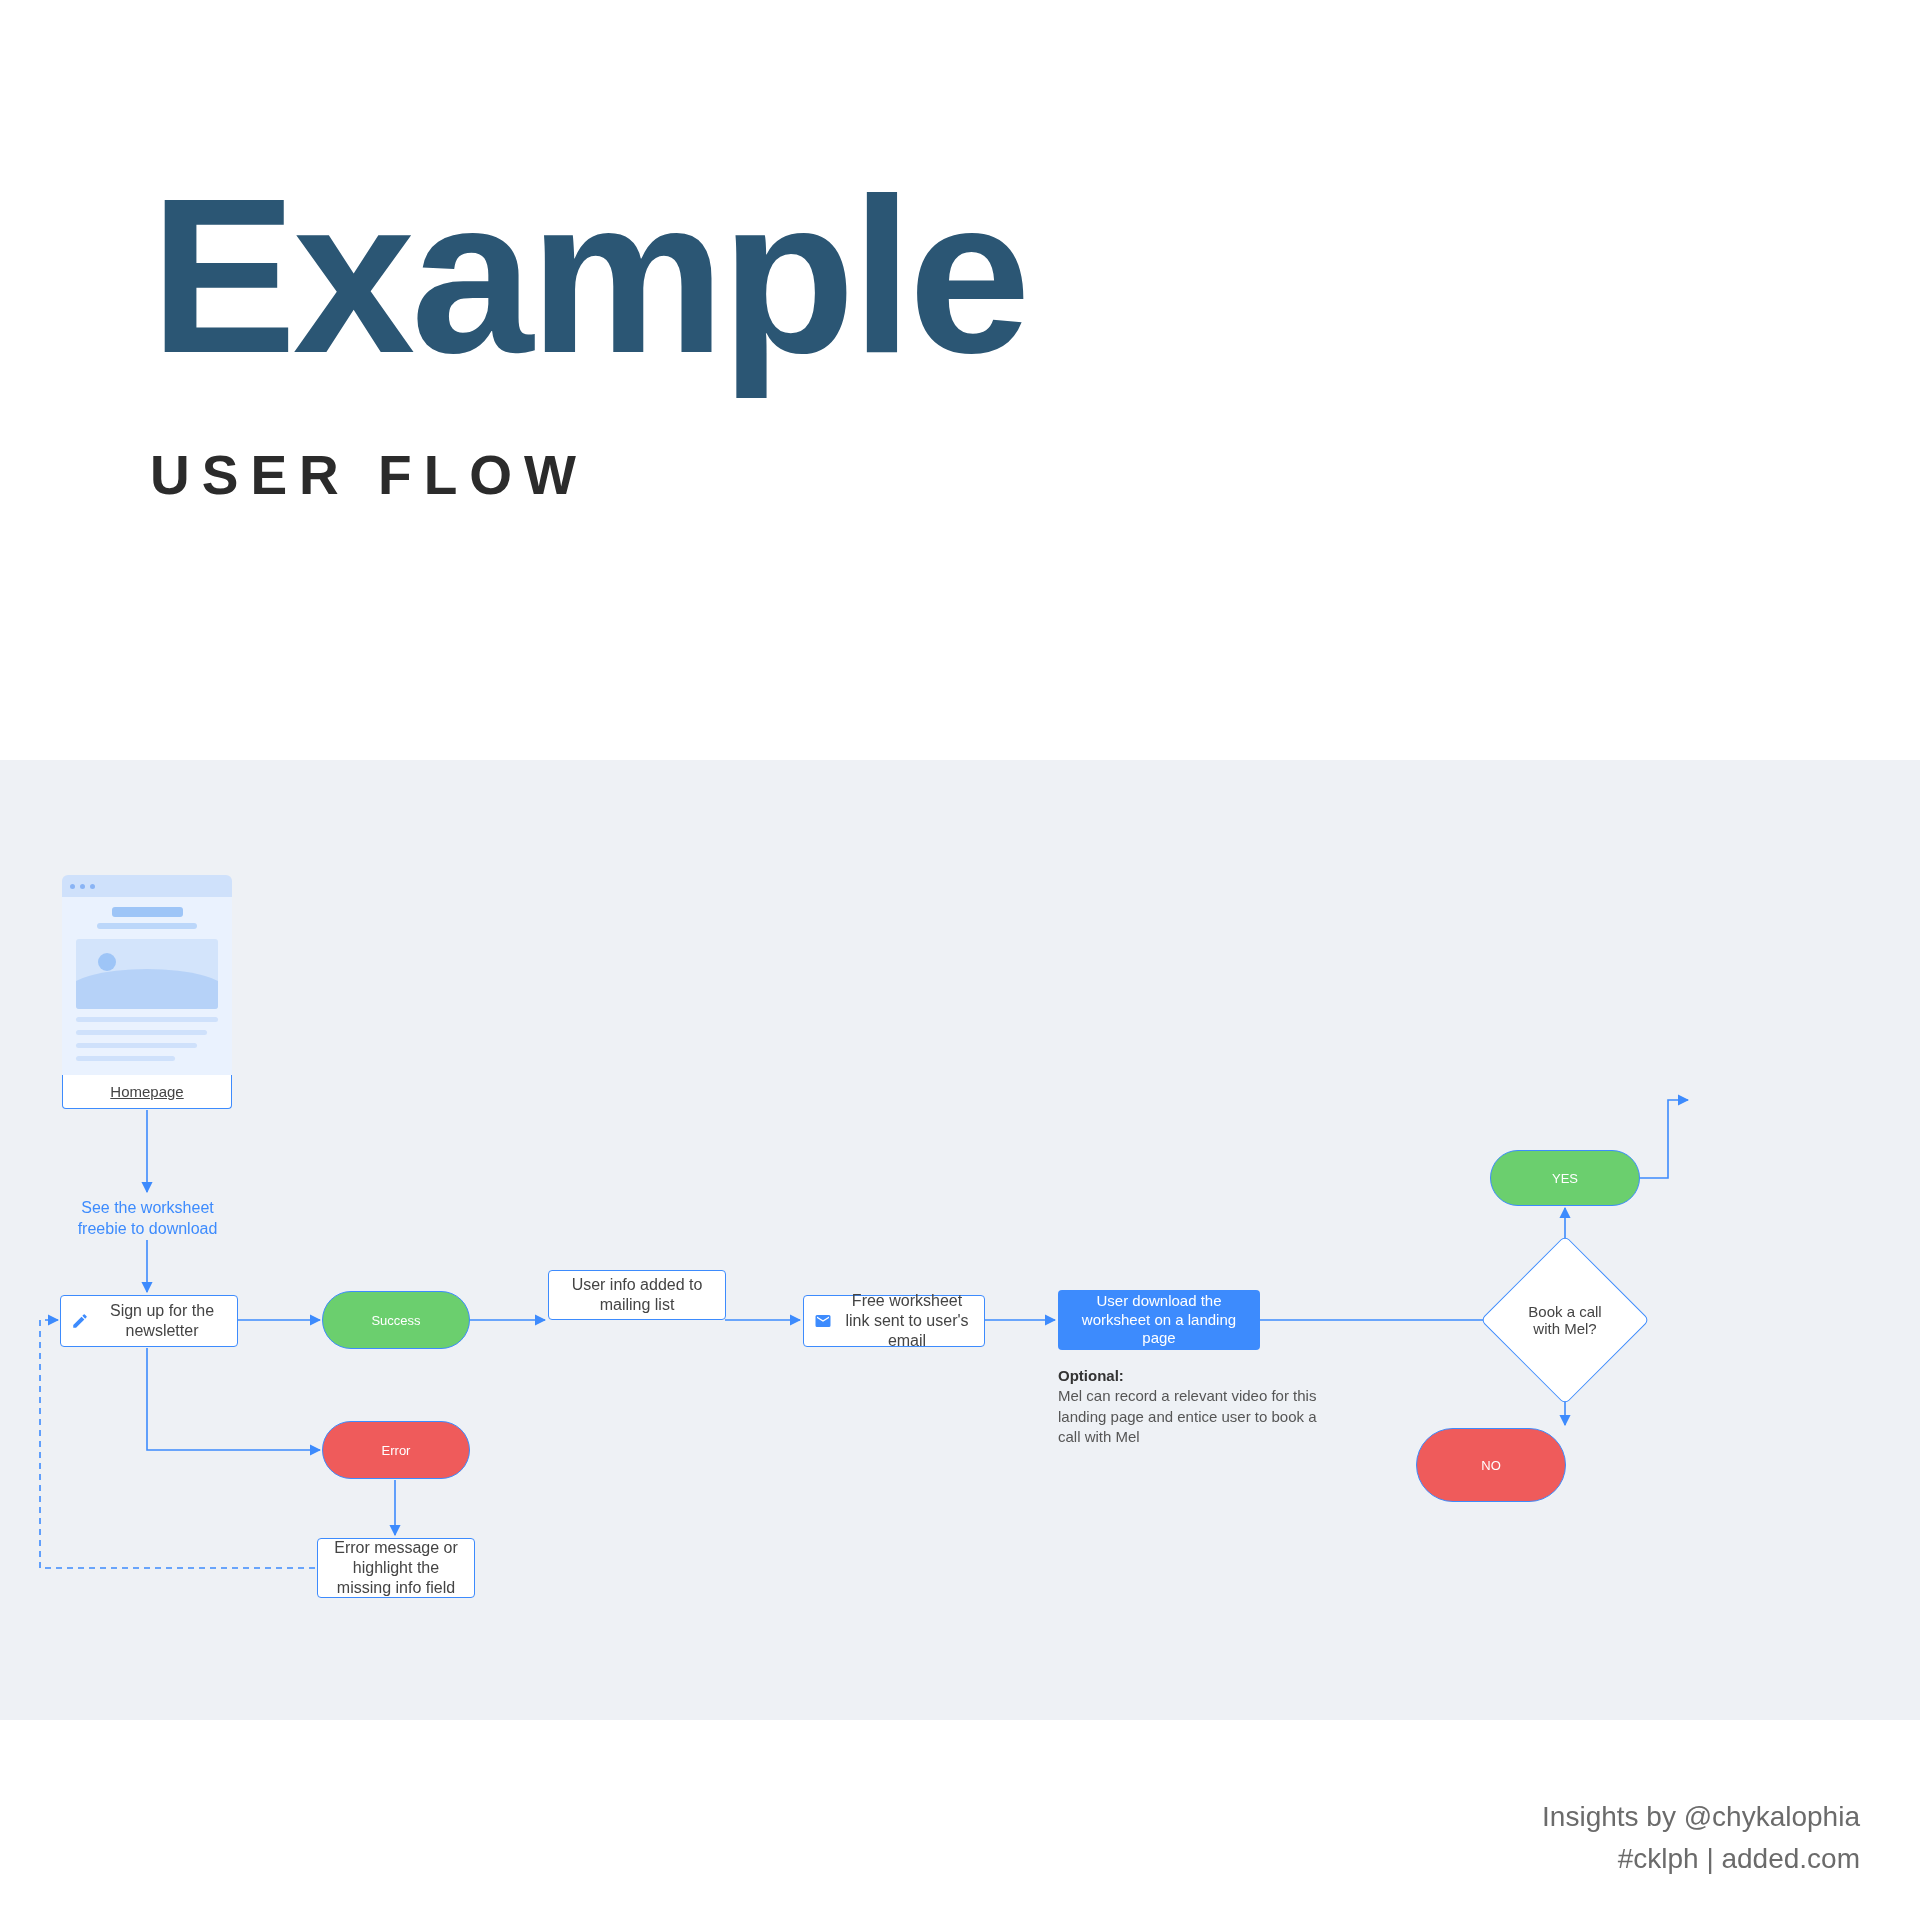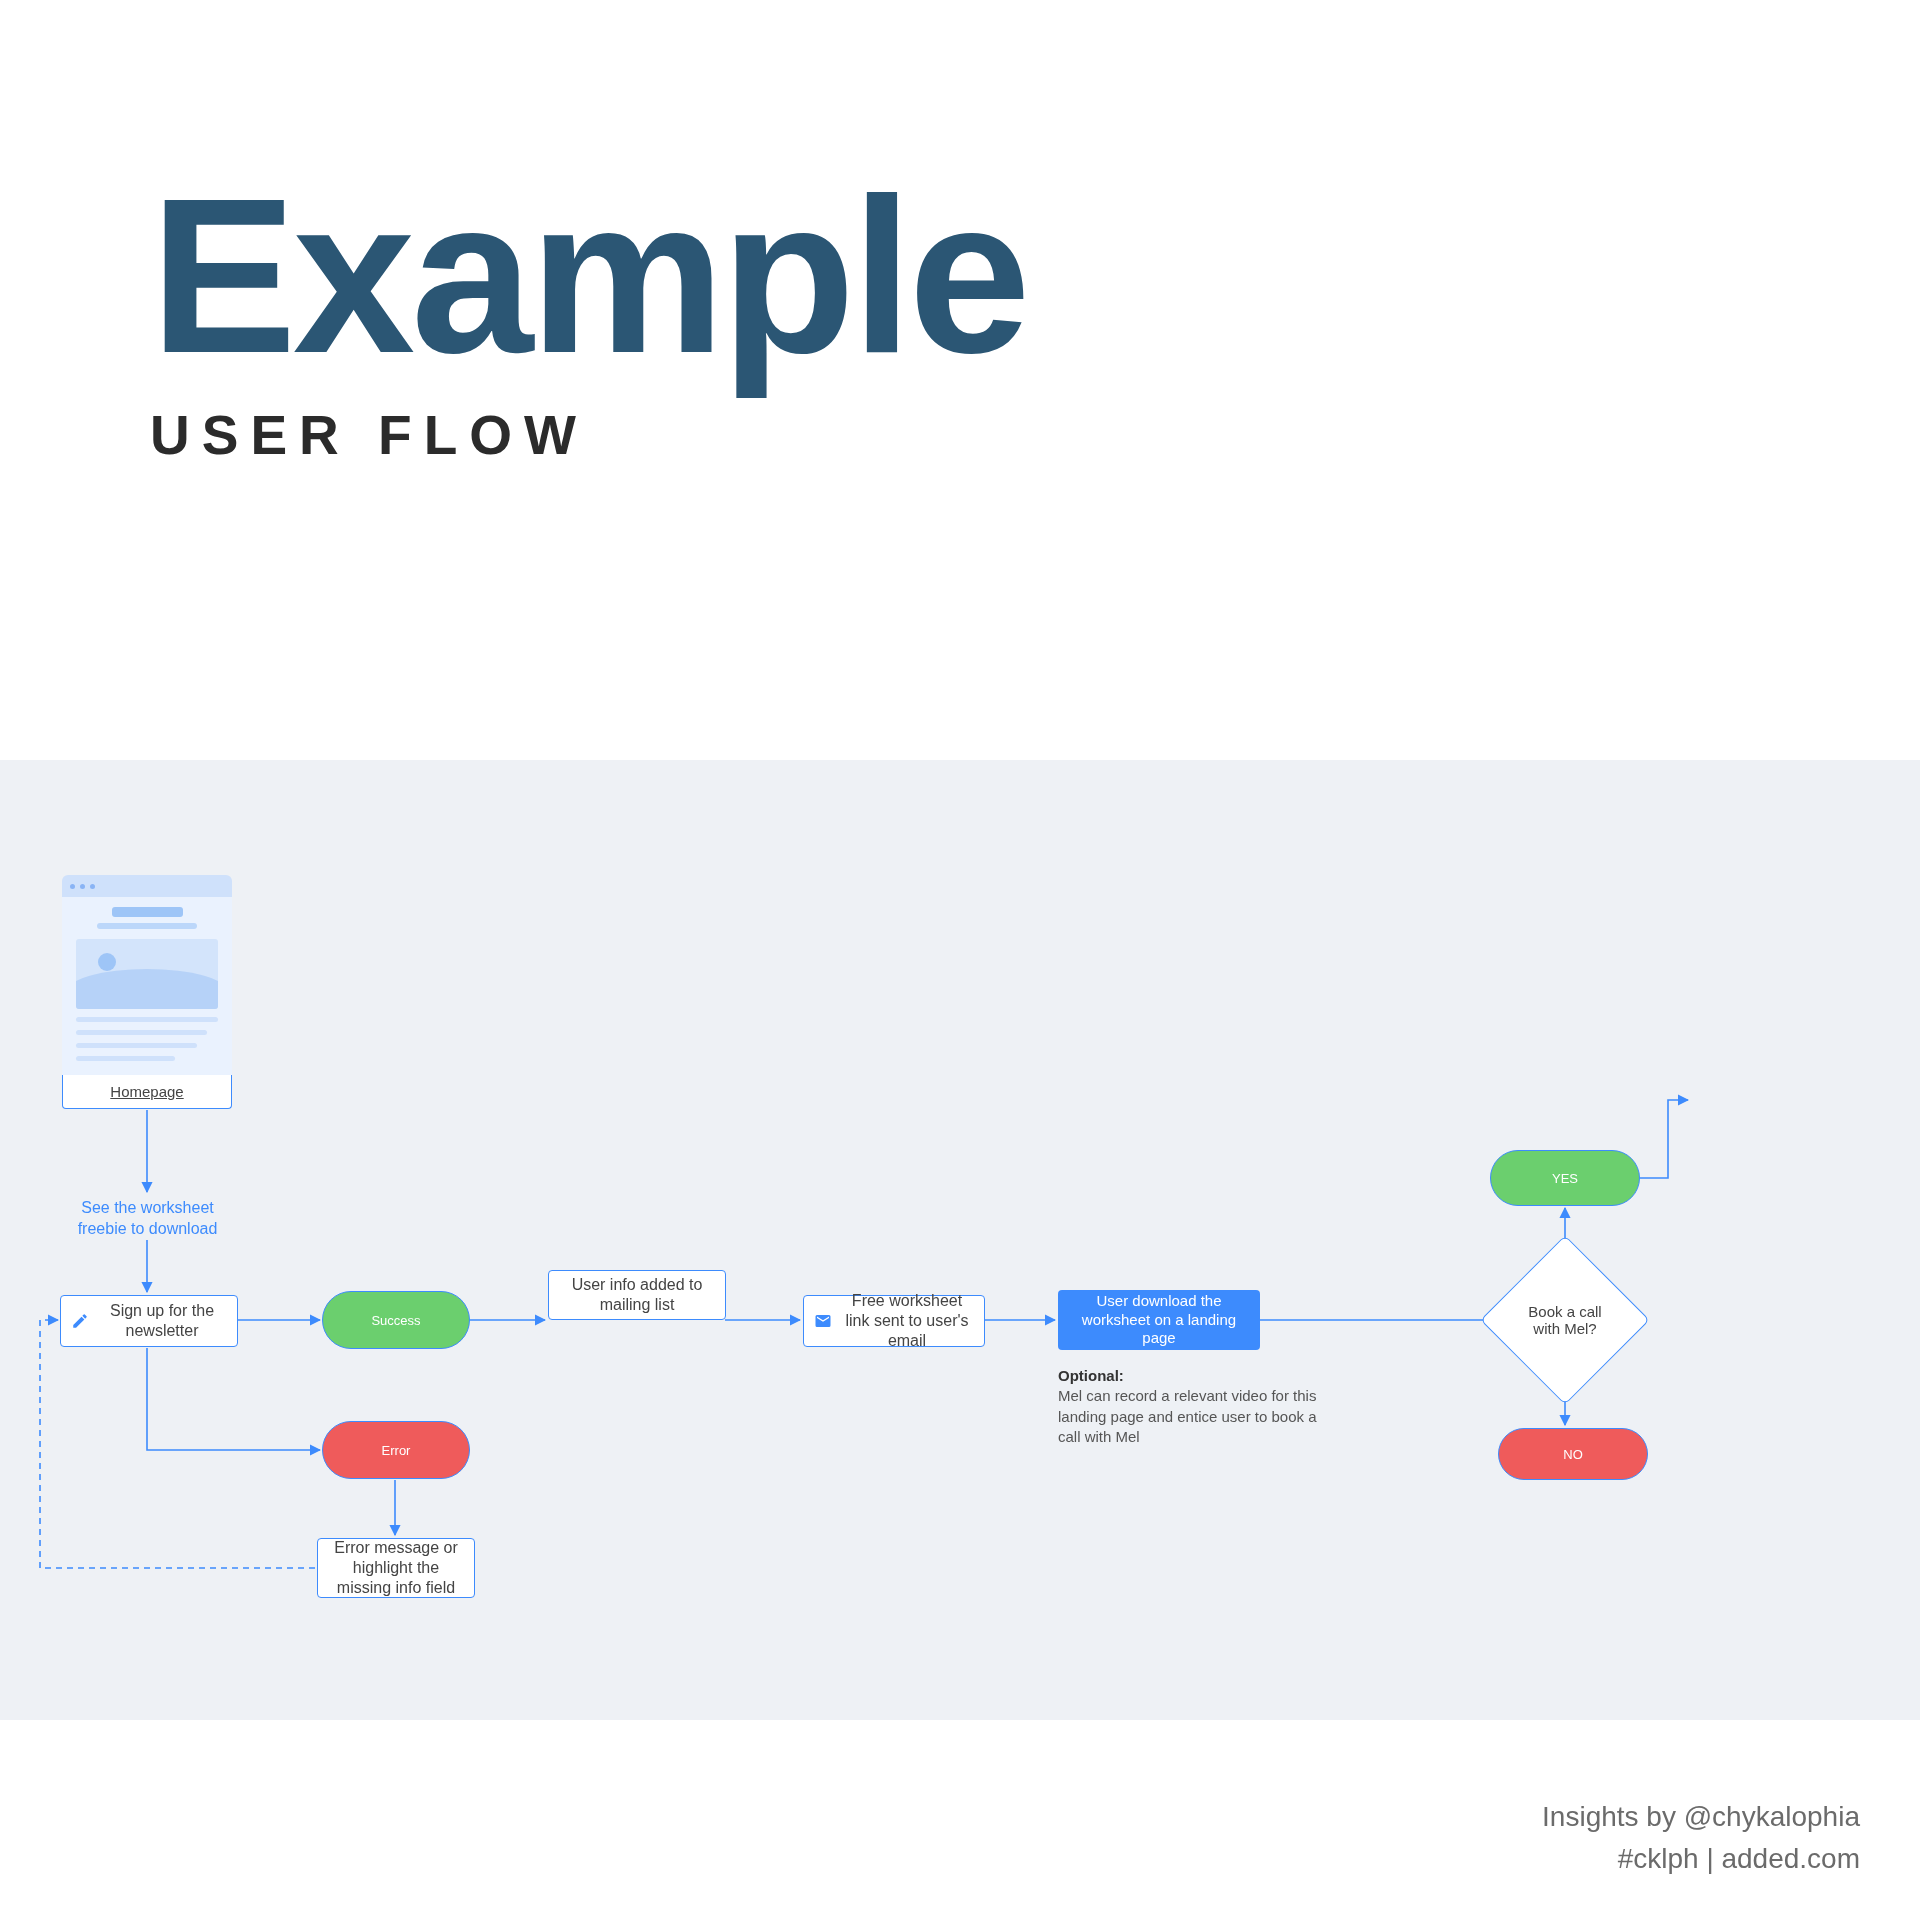--- a/index.html
+++ b/index.html
@@ -1,20 +1,20 @@
 <!DOCTYPE html>
 <html><head>
 <meta charset="utf-8">
 <style>
   * { box-sizing: border-box; margin: 0; padding: 0; }
   html, body { width: 1920px; height: 1920px; background: #ffffff; font-family: "Helvetica Neue", Arial, sans-serif; }
   .page { width: 1920px; height: 1920px; position: relative; }
   .header { position: absolute; top: 150px; left: 150px; }
   .title { font-size: 220px; font-weight: 800; color: #2b5674; letter-spacing: -4px; }
-  .subtitle { font-size: 55px; font-weight: 700; color: #2b2b2b; letter-spacing: 12px; }
+  .subtitle { font-size: 55px; font-weight: 700; color: #2b2b2b; letter-spacing: 12px; margin-top: 40px; }
   .canvas { position: absolute; top: 760px; left: 0; width: 1920px; height: 960px; background: #eef1f5; }
   .footer { position: absolute; bottom: 40px; right: 60px; text-align: right; color: #6b6b6b; font-size: 28px; line-height: 1.5; }
 
   
   .box { position: absolute; background: #fff; border: 1.5px solid #3d8bfd; border-radius: 4px; font-size: 16px; color: #444; display: flex; align-items: center; justify-content: center; text-align: center; padding: 6px 10px; line-height: 1.25; }
   .pill { position: absolute; border-radius: 999px; display: flex; align-items: center; justify-content: center; font-size: 13px; color: #fff; }
   .pill.green { background: #6bcf6e; border: 1.5px solid #3d8bfd; }
   .pill.red   { background: #ef5b5b; border: 1.5px solid #3d8bfd; }
   .solidblue  { position: absolute; background: #3d8bfd; border-radius: 4px; color: #fff; font-size: 15px; display: flex; align-items: center; justify-content: center; text-align: center; padding: 6px 10px; line-height: 1.25; }
   .linktext   { position: absolute; color: #3d8bfd; font-size: 16px; text-align: center; line-height: 1.3; }
@@ -168,21 +168,21 @@
 
     <div class="diamond-wrap" style="left:1505px;top:500px">
       <div class="diamond"></div>
       <div class="diamond-label">Book a call with Mel?</div>
     </div>
 
     <div class="pill green" style="left:1490px;top:390px;width:150px;height:56px">
       <span>YES</span>
     </div>
 
-    <div class="pill red" style="left:1498px;top:668px;width:150px;height:52px">
+    <div class="pill red" style="left:1416px;top:668px;width:150px;height:74px">
       <span>NO</span>
     </div>
 
 
   </div>
 
   <div class="footer">
     <div>Insights by @chykalophia</div>
     <div>#cklph | added.com</div>
   </div>

